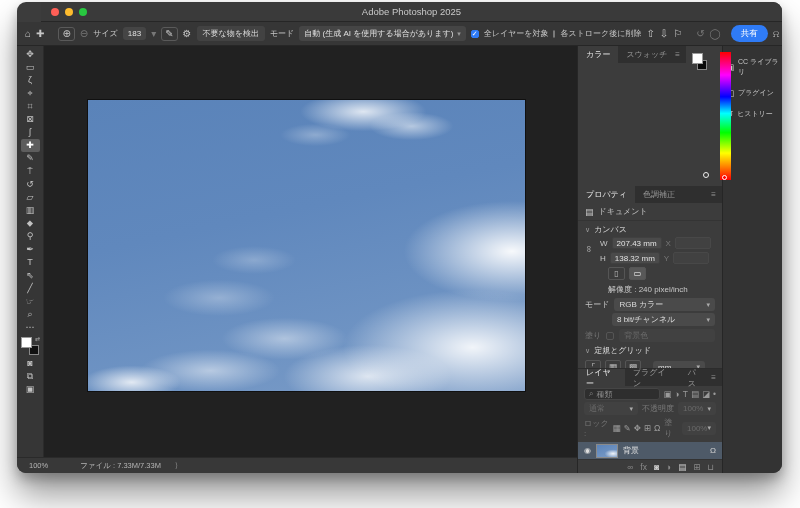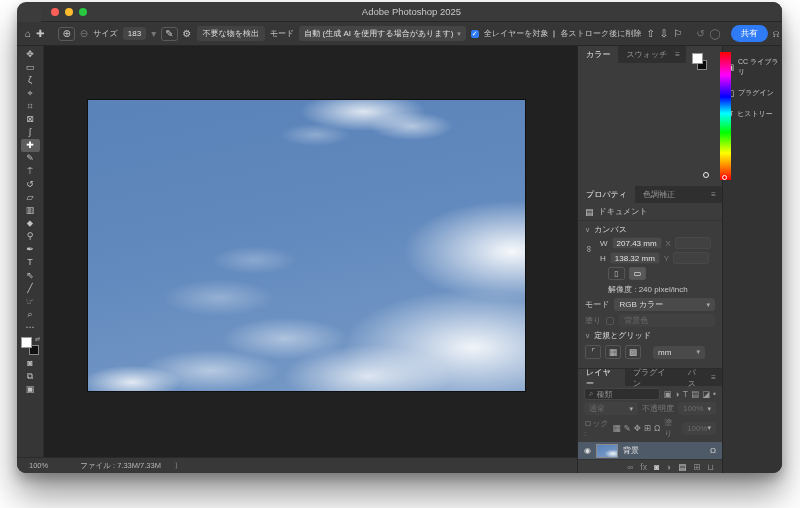--- a/index.html
+++ b/index.html
@@ -287,20 +287,26 @@
           <span class="ob active">▭</span>
         </div>
         <div class="res">解像度 : 240 pixel/inch</div>
         <div class="mode-row">
           <span>モード</span>
           <span class="select">
             <span>RGB カラー</span>
             <span class="car">▾</span>
           </span>
         </div>
+        <div class="mode-row indent">
+          <span class="select">
+            <span>8 bit/チャンネル</span>
+            <span class="car">▾</span>
+          </span>
+        </div>
         <div class="fill-row">
           <span class="dim">塗り</span>
           <span class="fill-chk"></span>
           <span class="select dis">
             <span>背景色</span>
           </span>
         </div>
         <div class="sect">
           <span style="font-size:7px;color:#999">∨</span>
           <span>定規とグリッド</span>

